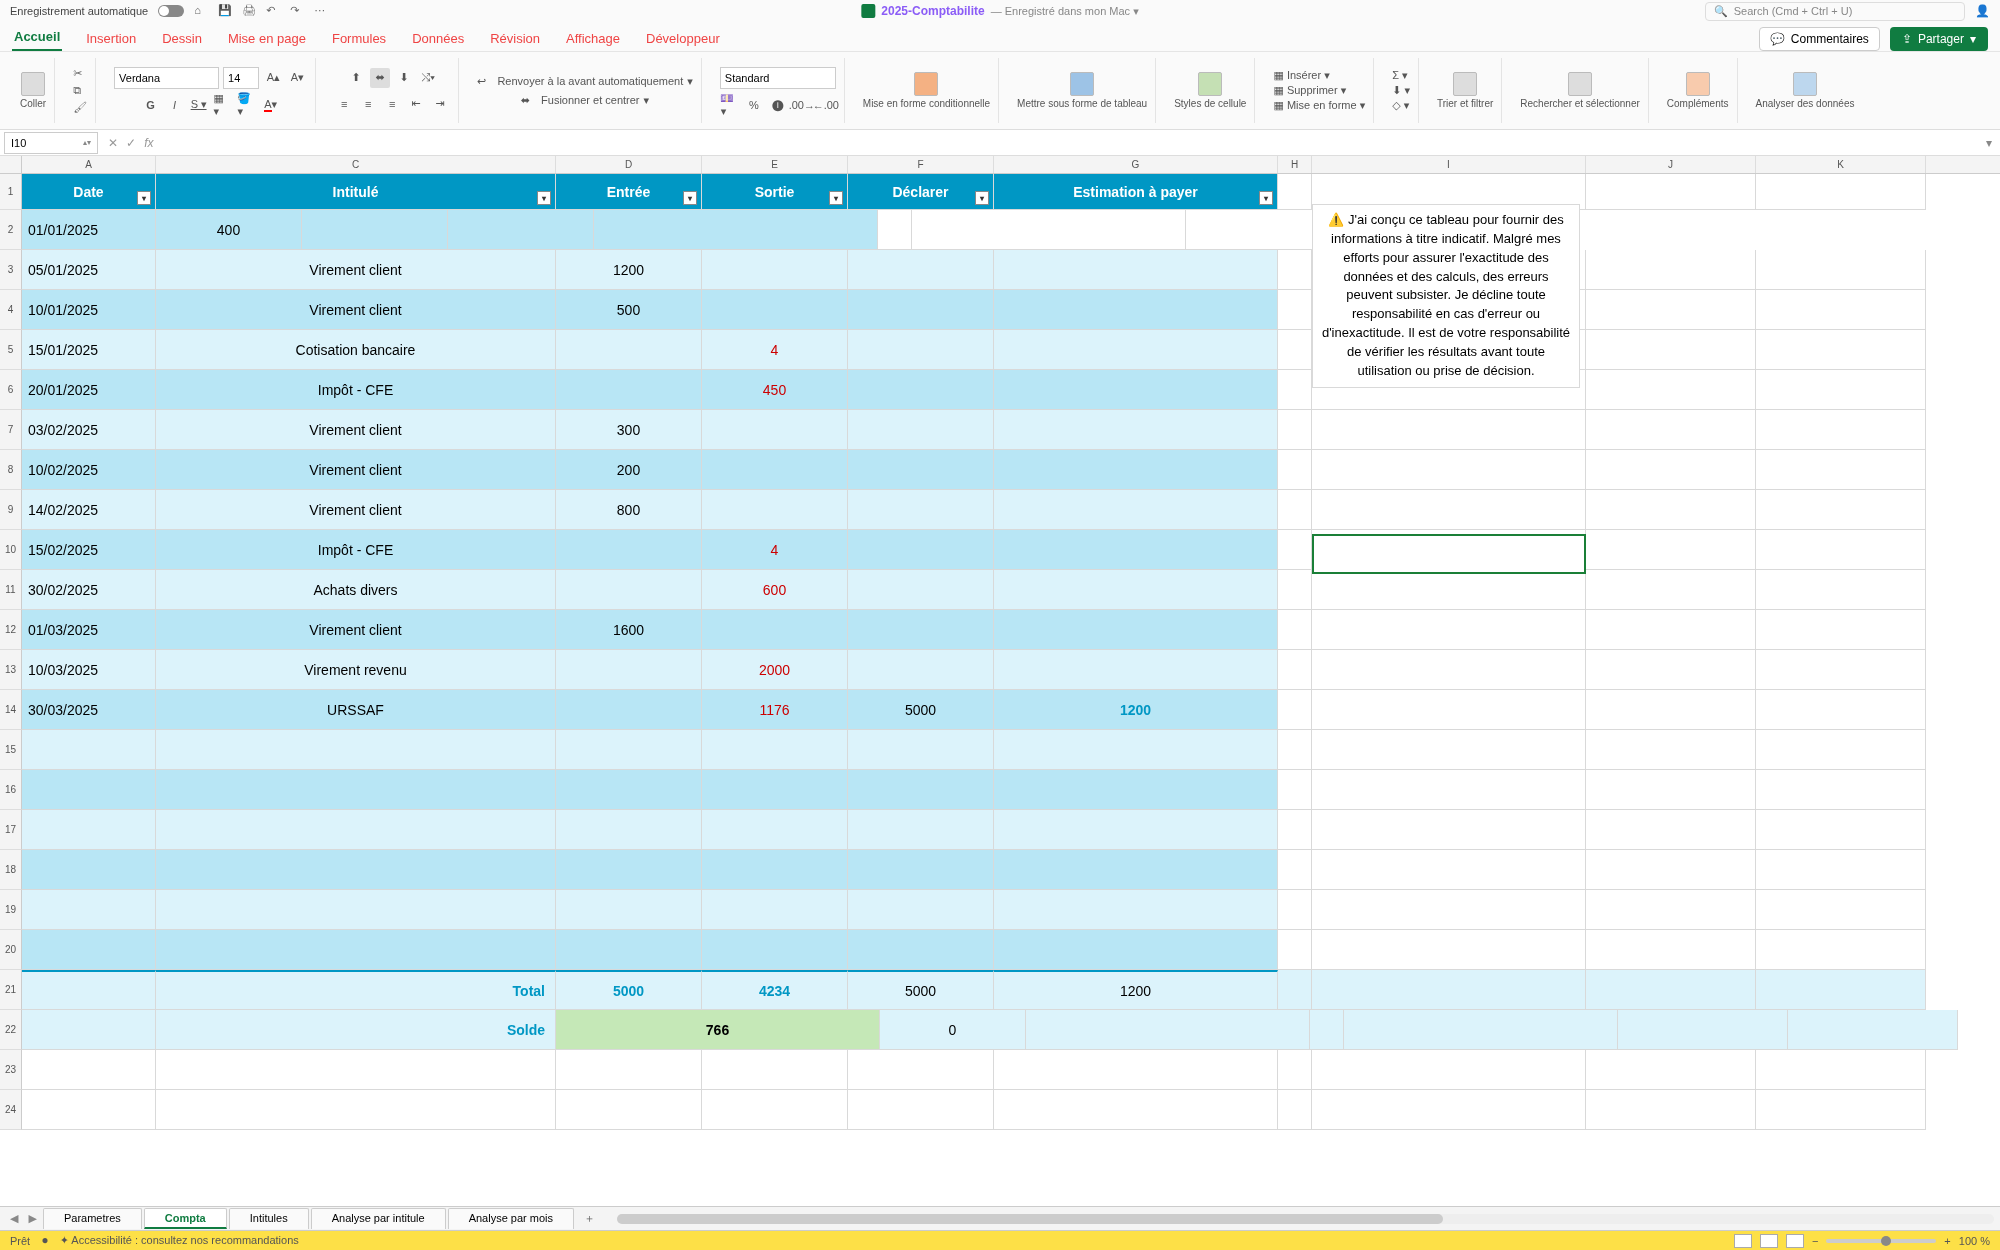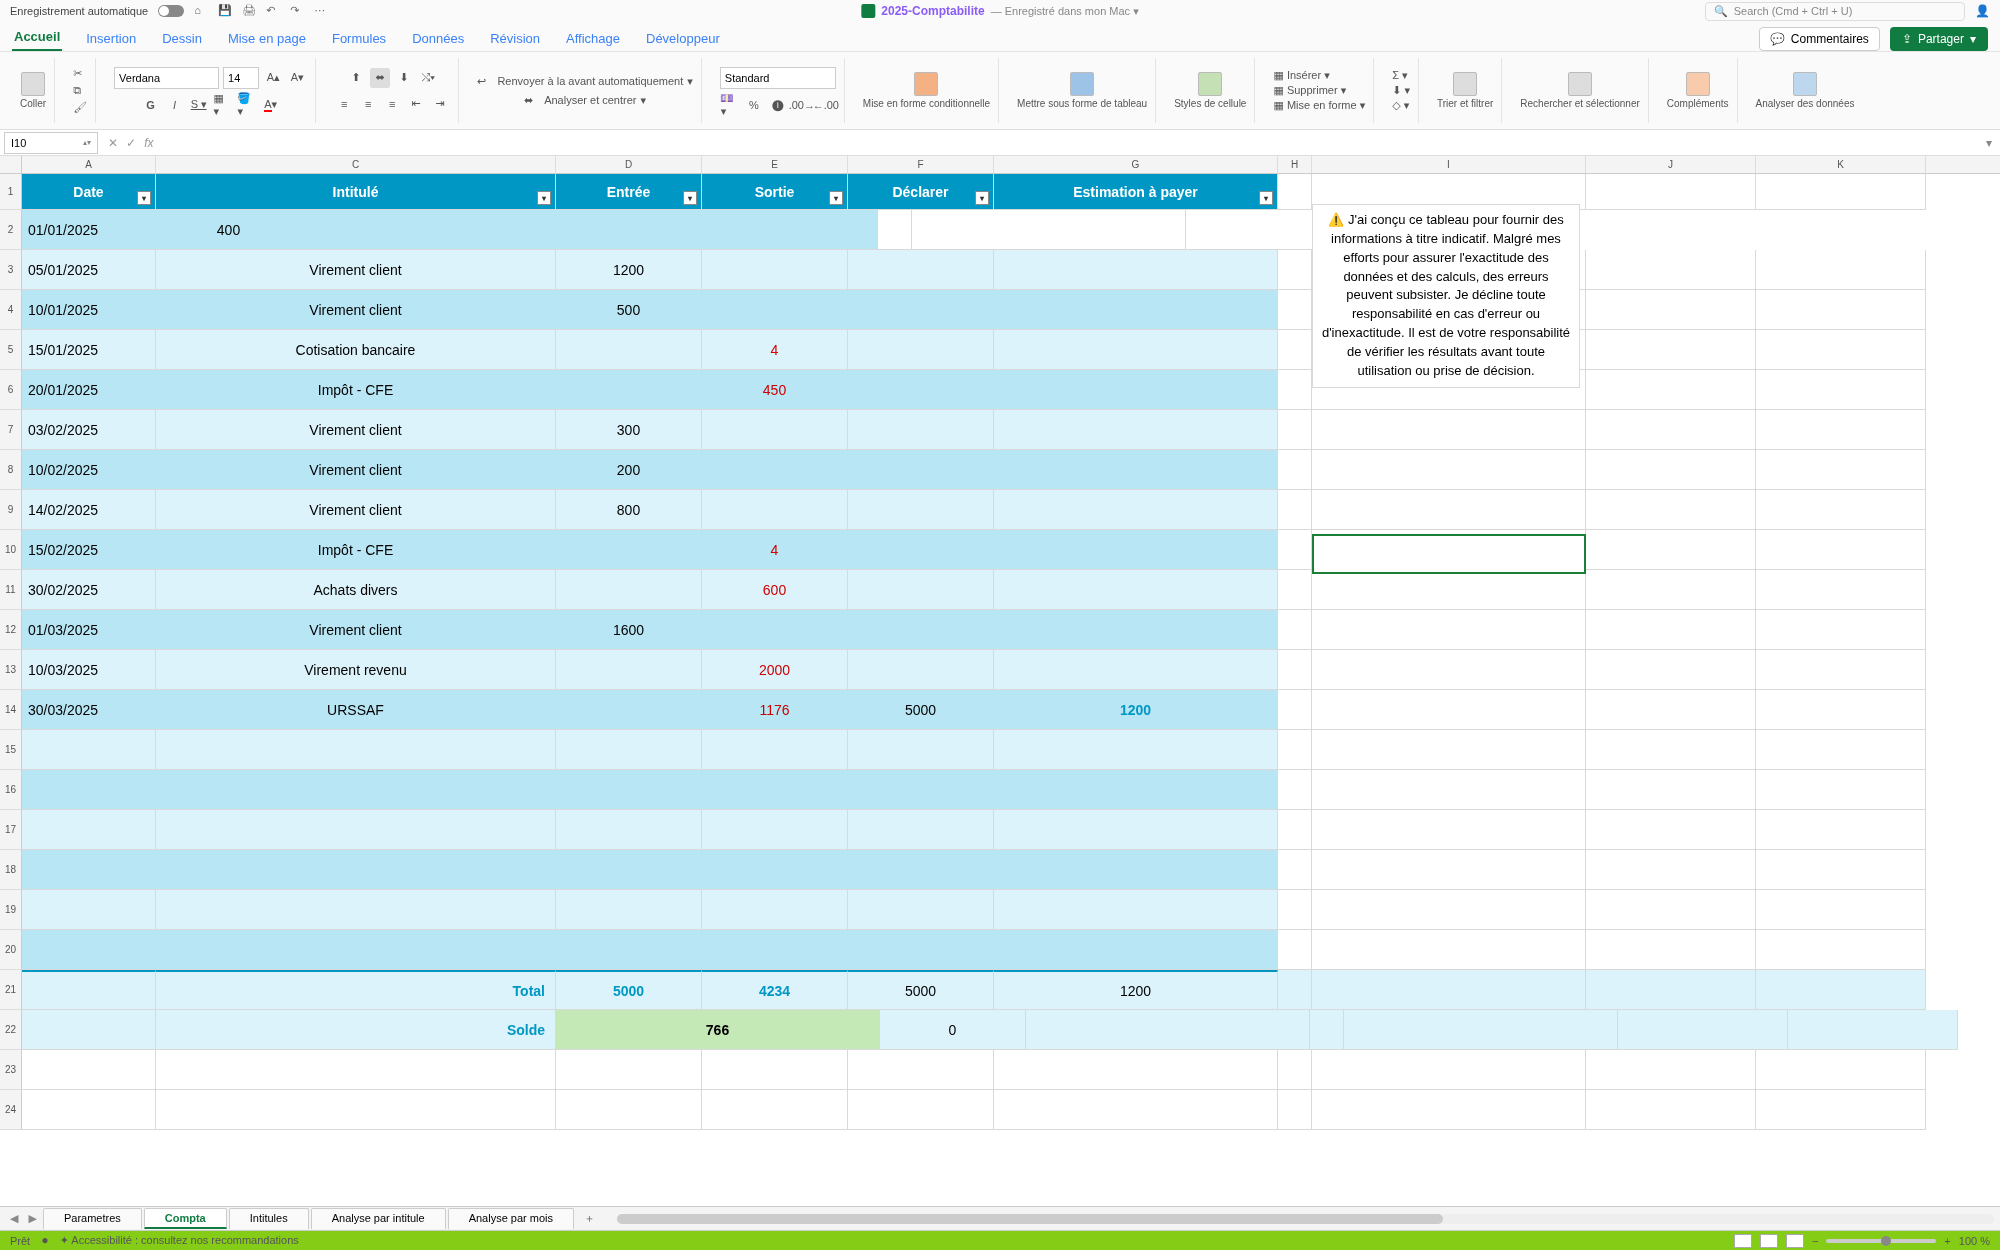--- a/index.html
+++ b/index.html
@@ -13,21 +13,21 @@
 .qat-icon { width:14px; height:14px; color:#666; cursor:pointer; }
 .titlebar-center { position:absolute; left:50%; transform:translateX(-50%); display:flex; align-items:center; gap:6px; font-size:12px; }
 .excel-icon { width:14px; height:14px; background:#107c41; border-radius:2px; display:inline-block; }
 .title-file { font-weight:600; color:#8b5cf6; }
 .title-saved { color:#888; font-size:11px; }
 .titlebar-right { margin-left:auto; display:flex; align-items:center; gap:10px; }
 .search-field { width:260px; border:1px solid #ddd; border-radius:4px; padding:2px 8px; font-size:11px; color:#888; display:flex; align-items:center; gap:6px; }
 
 
 .ribbon-tabs { height: 30px; display:flex; align-items:flex-end; padding:0 12px; gap:22px; background:#fafafa; border-bottom:1px solid #e5e5e5; }
-.ribbon-tab { font-size:13px; color:#3b82f6; padding:5px 2px; cursor:pointer; }
+.ribbon-tab { font-size:13px; color:#ef4444; padding:5px 2px; cursor:pointer; }
 .ribbon-tab.active { color:#107c41; font-weight:700; border-bottom:2px solid #107c41; }
 .ribbon-right { margin-left:auto; display:flex; gap:10px; align-items:center; }
 .btn-comments { border:1px solid #ccc; border-radius:4px; padding:4px 10px; font-size:12px; display:flex; align-items:center; gap:6px; background:#fff; }
 .btn-share { background:#107c41; color:#fff; border:none; border-radius:4px; padding:5px 12px; font-size:12px; display:flex; align-items:center; gap:6px; }
 
 
 .ribbon { height: 78px; display:flex; align-items:center; padding:6px 12px; background:#fafafa; border-bottom:1px solid #ddd; gap:10px; font-size:11px; color:#555; }
 .ribbon-group { display:flex; flex-direction:column; align-items:center; justify-content:center; padding:0 8px; border-right:1px solid #e4e4e4; height:100%; }
 .ribbon-group:last-child { border-right:none; }
 .ribbon-big-btn { display:flex; flex-direction:column; align-items:center; gap:2px; font-size:10px; color:#555; cursor:pointer; }
@@ -76,21 +76,21 @@
 
 .sheet-tabs { height:24px; display:flex; align-items:center; background:#f4f4f4; border-top:1px solid #ccc; padding:0 6px; gap:2px; font-size:11px; }
 .sheet-nav { color:#888; padding:0 4px; cursor:pointer; }
 .sheet-tab { padding:3px 20px; border:1px solid #ccc; border-bottom:none; background:#fafafa; cursor:pointer; border-radius:2px 2px 0 0;text-align:center; }
 .sheet-tab.active { background:#fff; color:#107c41; font-weight:600; border-bottom:2px solid #107c41; }
 .add-sheet { padding:2px 8px; color:#666; cursor:pointer; }
 .hscroll { flex:1; margin-left:12px; height:10px; background:#eee; border-radius:5px; position:relative; }
 .hscroll-thumb { position:absolute; left:0; top:0; height:10px; width:60%; background:#ccc; border-radius:5px; }
 
 
-.status-bar { height:20px; display:flex; align-items:center; background:#84cc16; border-top:1px solid #ccc; padding:0 10px; font-size:11px; color:#555; gap:12px;text-align:center; }
+.status-bar { height:20px; display:flex; align-items:center; background:#fde047; border-top:1px solid #ccc; padding:0 10px; font-size:11px; color:#555; gap:12px;text-align:center; }
 .status-right { margin-left:auto; display:flex; align-items:center; gap:8px; }
 .view-btn { width:18px; height:14px; border:1px solid #aaa; background:#fff; cursor:pointer; }
 .zoom-slider { width:110px; height:4px; background:#ccc; position:relative; border-radius:2px; }
 .zoom-thumb { position:absolute; left:50%; top:-3px; width:10px; height:10px; background:#888; border-radius:50%; }
 </style>
 </head>
 <body>
 
 <div class="titlebar">
   <div class="titlebar-left">
@@ -176,21 +176,21 @@
     <div class="row-flex" style="margin-top:6px">
       <span class="mini-btn">≡</span>
       <span class="mini-btn">≡</span>
       <span class="mini-btn">≡</span>
       <span class="mini-btn">⇤</span>
       <span class="mini-btn">⇥</span>
     </div>
   </div>
   <div class="ribbon-group">
     <div class="row-flex"><span>↩</span>&nbsp;<span>Renvoyer à la avant automatiquement</span> ▾</div>
-    <div class="row-flex" style="margin-top:6px"><span>⬌</span>&nbsp;<span>Analyser et centrer</span> ▾</div>
+    <div class="row-flex" style="margin-top:6px"><span>⬌</span>&nbsp;<span>Fusionner et centrer</span> ▾</div>
   </div>
   <div class="ribbon-group">
     <input class="number-format" value="Standard" style="">
     <div class="row-flex" style="margin-top:6px">
       <span class="mini-btn">💷▾</span>
       <span class="mini-btn">%</span>
       <span class="mini-btn">🅘</span>
       <span class="mini-btn">.00→</span>
       <span class="mini-btn">←.00</span>
     </div>

